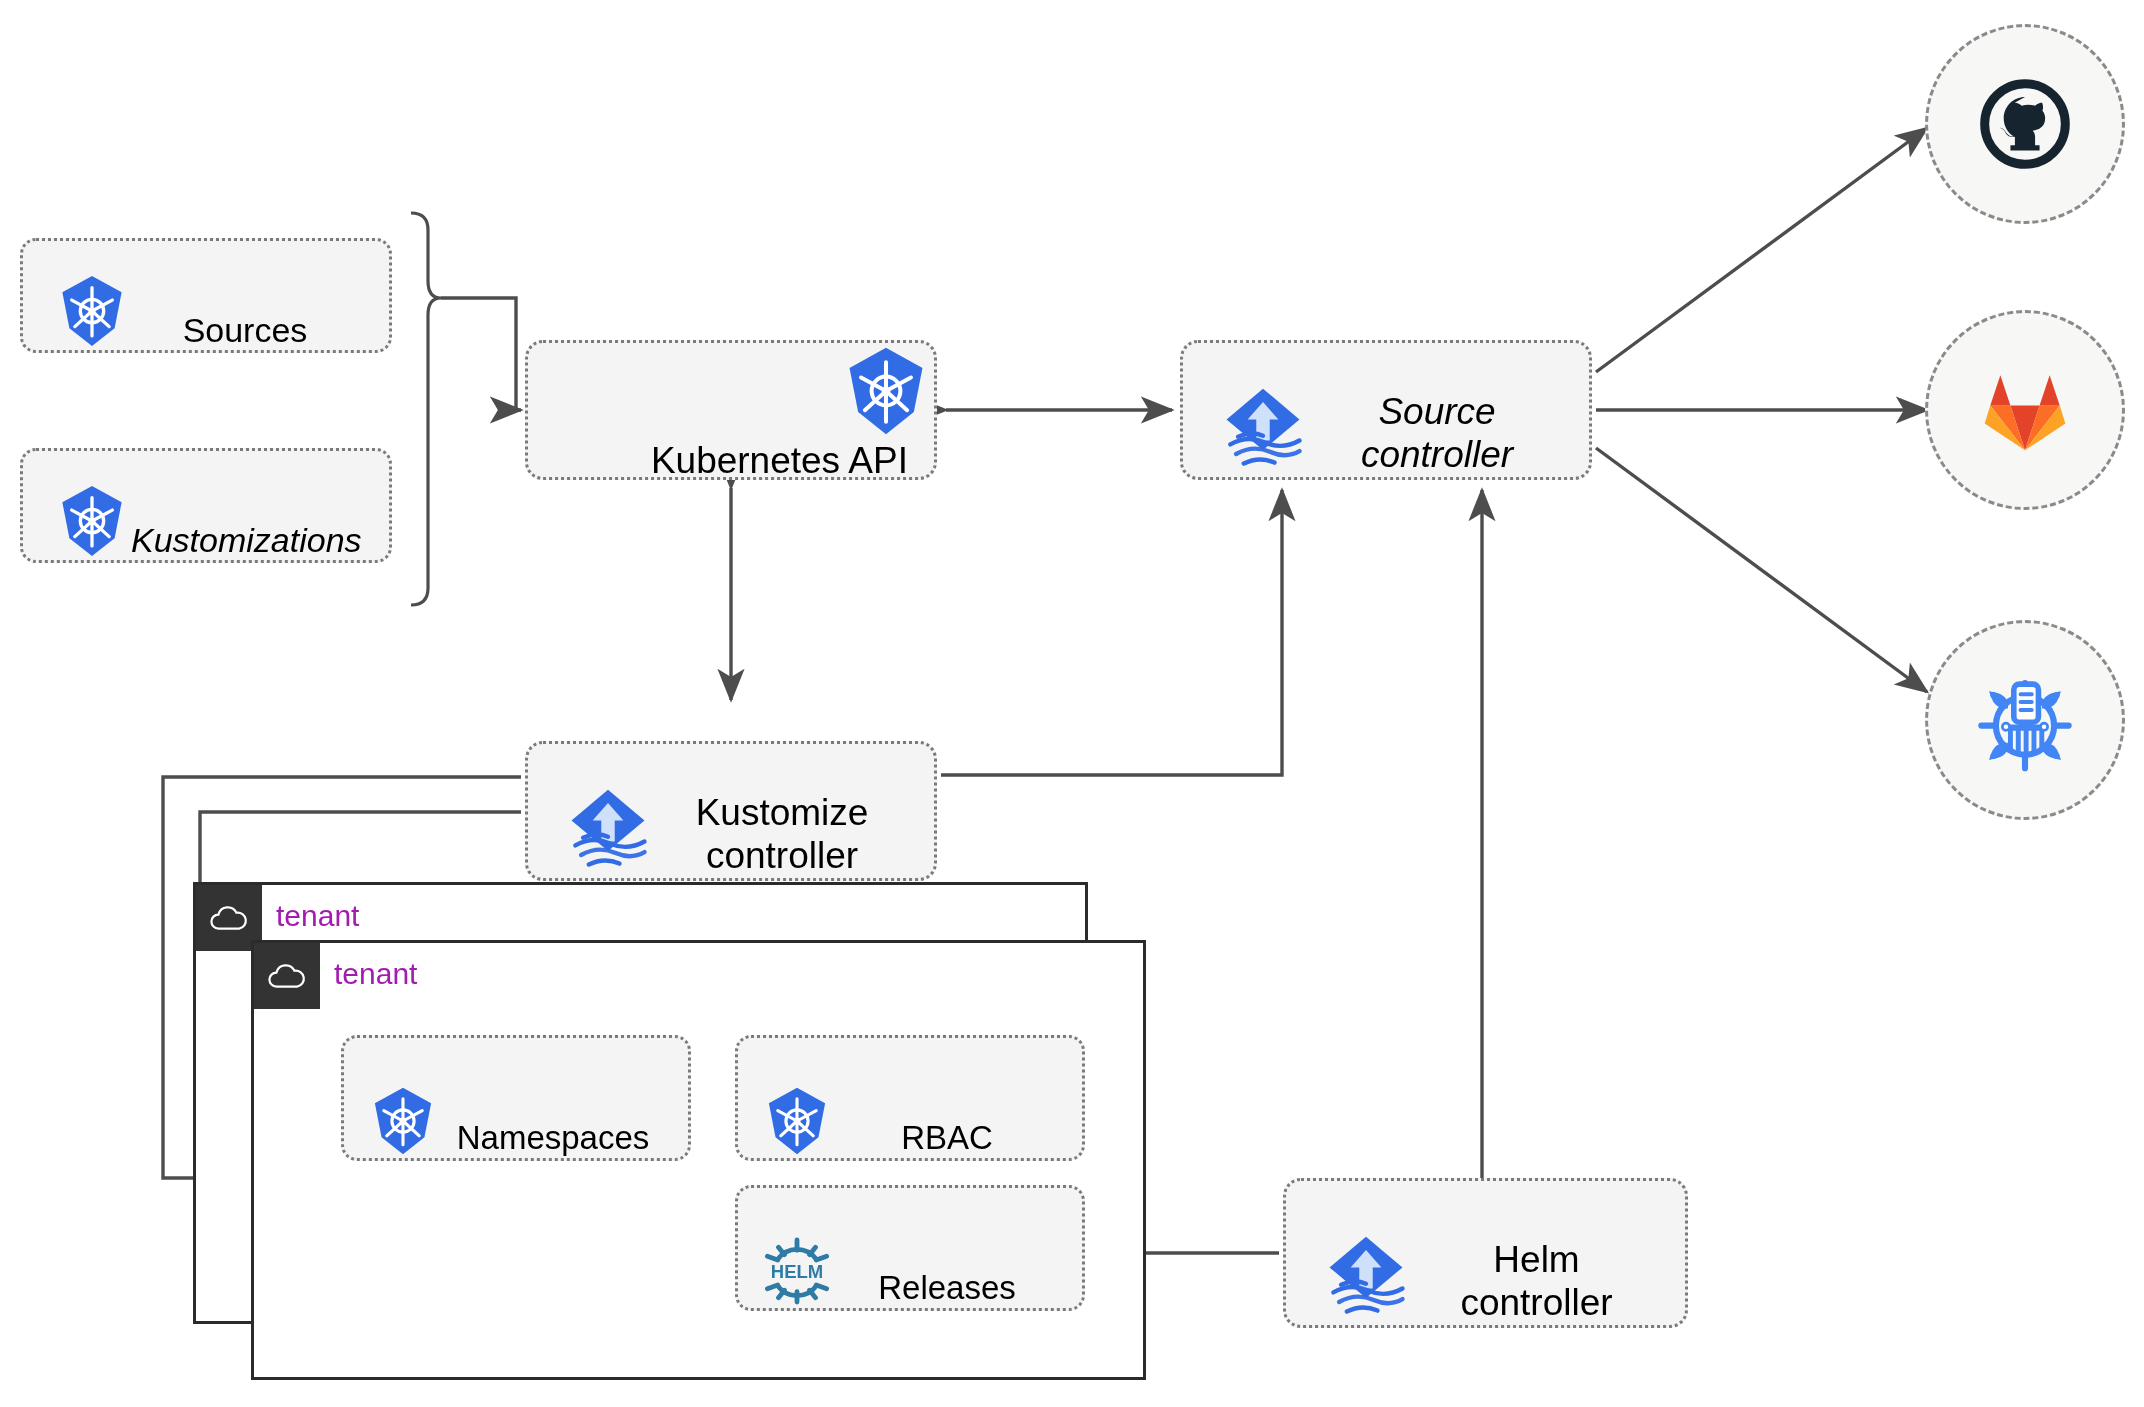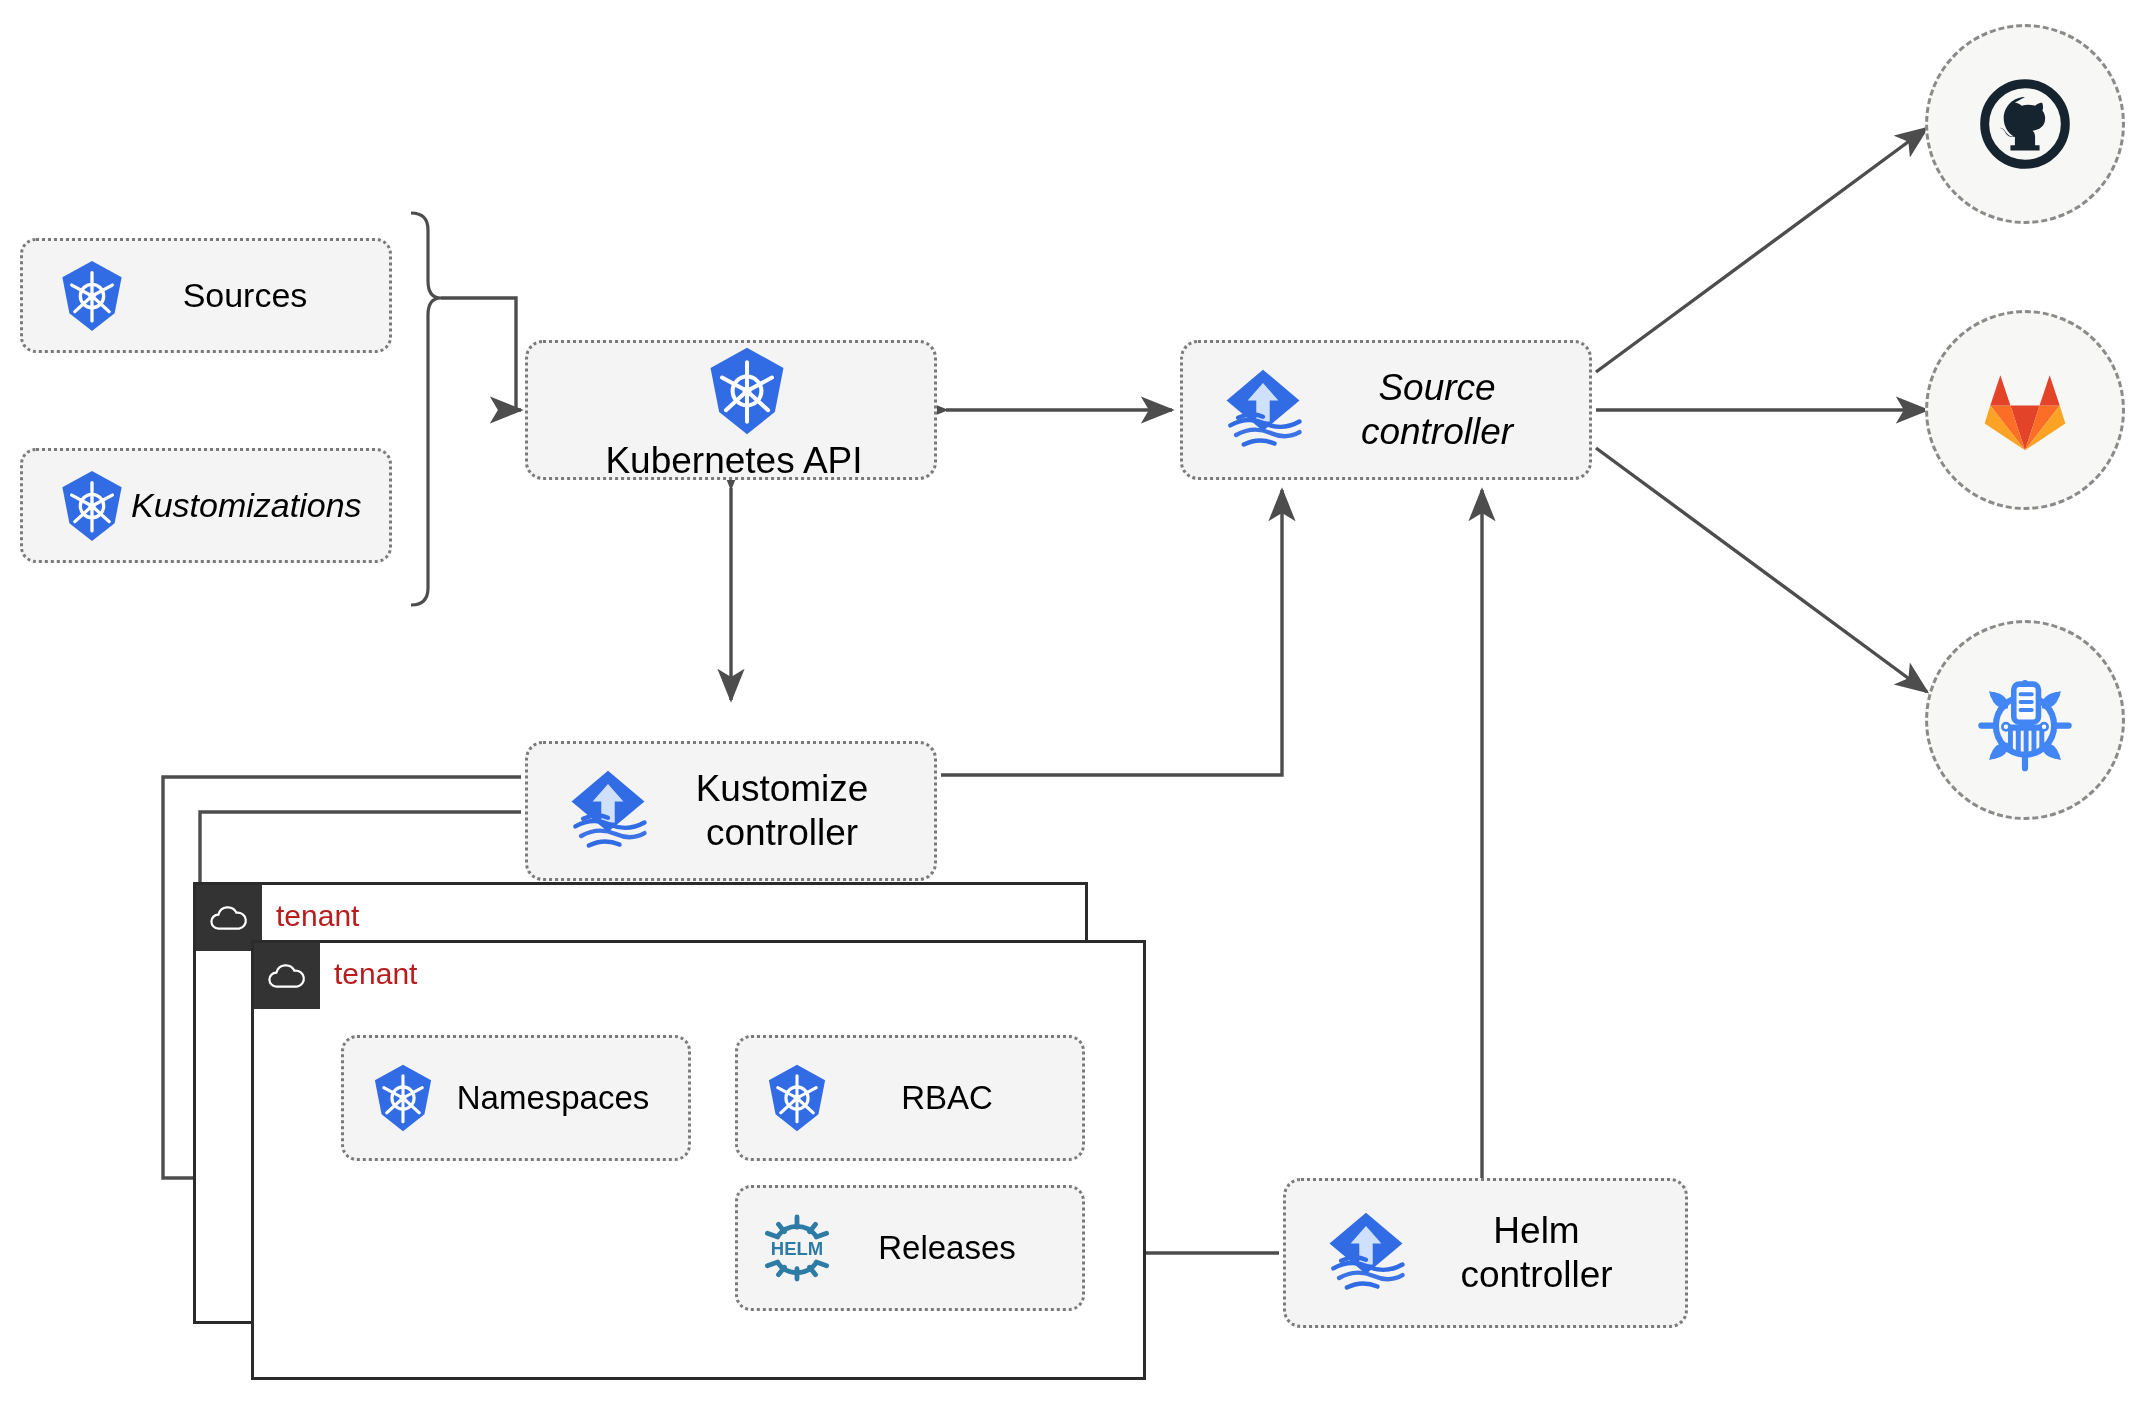--- a/index.html
+++ b/index.html
@@ -3,21 +3,21 @@
 <meta charset="utf-8">
 <style>
   html,body{margin:0;padding:0;background:#ffffff;}
   body{width:2144px;height:1407px;position:relative;overflow:hidden;
        font-family:"Liberation Sans","DejaVu Sans",sans-serif;color:#000;}
   #stage{position:absolute;left:0;top:0;width:2144px;height:1407px;}
   svg.edges{position:absolute;left:0;top:0;width:2144px;height:1407px;pointer-events:none;}
 
   .node{position:absolute;box-sizing:border-box;background:#f4f4f4;
         border:3px dotted #7a7a7a;border-radius:18px;
-        display:flex;align-items:center;}
+        display:flex;align-items:flex-end;}
   .node .ico{flex:0 0 auto;display:flex;align-items:center;justify-content:center;}
   .node .lbl{flex:1 1 auto;text-align:center;line-height:1.18;white-space:pre-line;}
 
   .k8s-chip{width:372px;height:115px;padding-left:30px;border-radius:16px;}
   .k8s-chip .ico{width:78px;height:78px;}
   .k8s-chip .lbl{font-size:34px;padding-right:30px;}
 
   .ctrl{width:412px;height:140px;padding-left:32px;}
   .ctrl .ico{width:96px;height:96px;}
   .ctrl .lbl{font-size:37px;padding-right:26px;}
@@ -27,21 +27,21 @@
   .tile .lbl{font-size:33px;padding-right:22px;}
 
   .circle{position:absolute;box-sizing:border-box;width:200px;height:200px;
           border-radius:50%;background:#f7f7f5;border:3px dashed #8a8a8a;
           display:flex;align-items:center;justify-content:center;}
 
   .tenant{position:absolute;box-sizing:border-box;background:#ffffff;
           border:3px solid #2b2b2b;}
   .tenant .bar{position:absolute;left:-0px;top:-0px;width:66px;height:66px;
         background:#333333;display:flex;align-items:center;justify-content:center;}
-  .tenant .tname{position:absolute;left:80px;top:14px;font-size:30px;color:#b91c1c;}
+  .tenant .tname{position:absolute;left:80px;top:14px;font-size:30px;color:#a21caf;}
 </style>
 </head>
 <body>
 
 <div id="stage">
 
   <svg class="edges" viewBox="0 0 2144 1407">
     <defs>
       <marker id="ah" markerWidth="12" markerHeight="12" refX="9.2" refY="4" orient="auto" markerUnits="strokeWidth">
         <path d="M0,0 L10,4 L0,8 L2.4,4 z" fill="#4d4d4d"></path>

